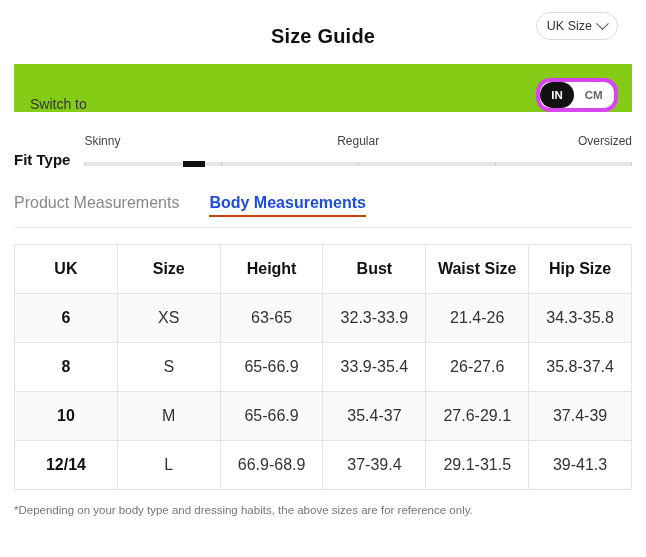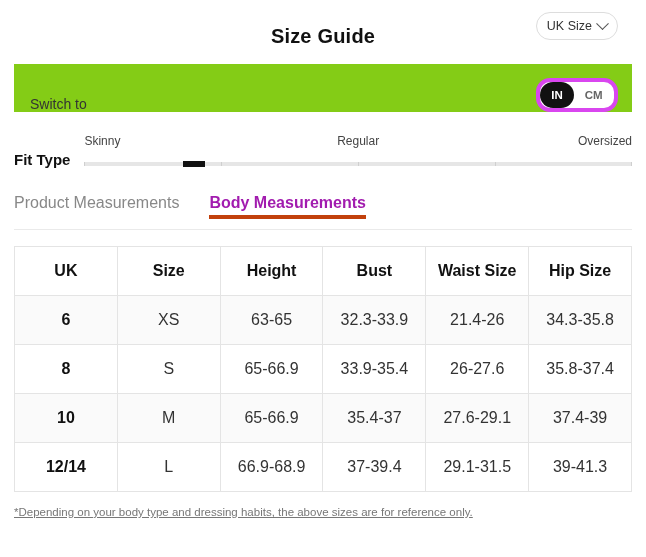--- a/index.html
+++ b/index.html
@@ -152,23 +152,23 @@
     align-items: baseline;
     gap: 30px;
     border-bottom: 1px solid #eaeaea;
     padding-bottom: 10px;
   }
   .tab {
     font-size: 16px;
     color: #888888;
   }
   .tab.active {
-    color: #a21caf;
-    font-weight: bold;
-    border-bottom: 4px solid #c2410c;
+    color: #1d4ed8;
+    font-weight: bold;
+    border-bottom: 2px solid #c2410c;
     padding-bottom: 3px;
   }
   table.size-table {
     margin: 16px 14px 0 14px;
     width: calc(100% - 28px);
     border-collapse: collapse;
     table-layout: fixed;
   }
   table.size-table th,
   table.size-table td {
@@ -187,21 +187,20 @@
     background: #fafafa;
   }
   table.size-table tbody td:first-child {
     font-weight: bold;
     color: #111111;
   }
   .footnote {
     margin: 14px 14px 0 14px;
     font-size: 11.5px;
     color: #777777;
-    text-decoration: underline;
   }
 </style>
 </head>
 <body>
 
 <div class="page">
 
   <div class="title">Size Guide</div>
 
   <div class="switch-bar">

